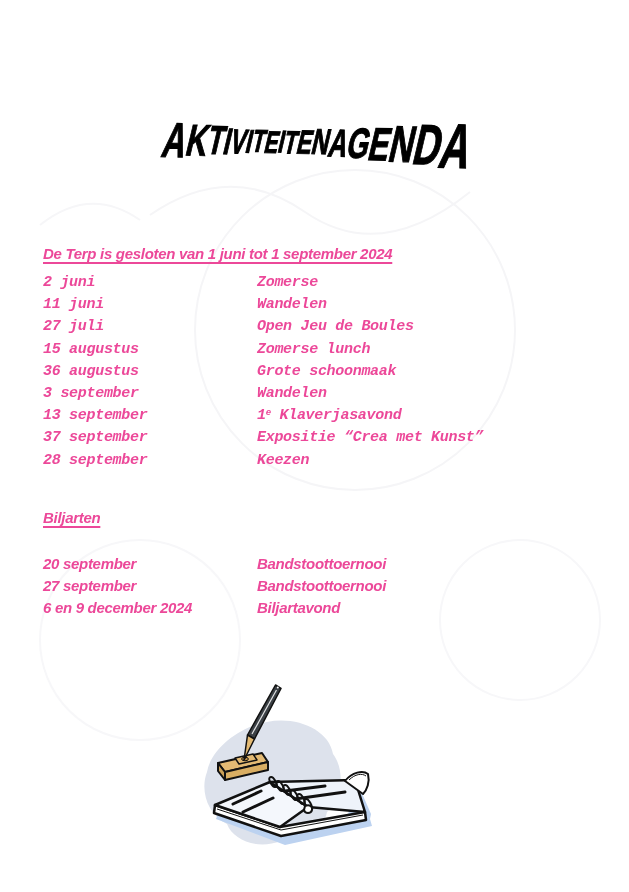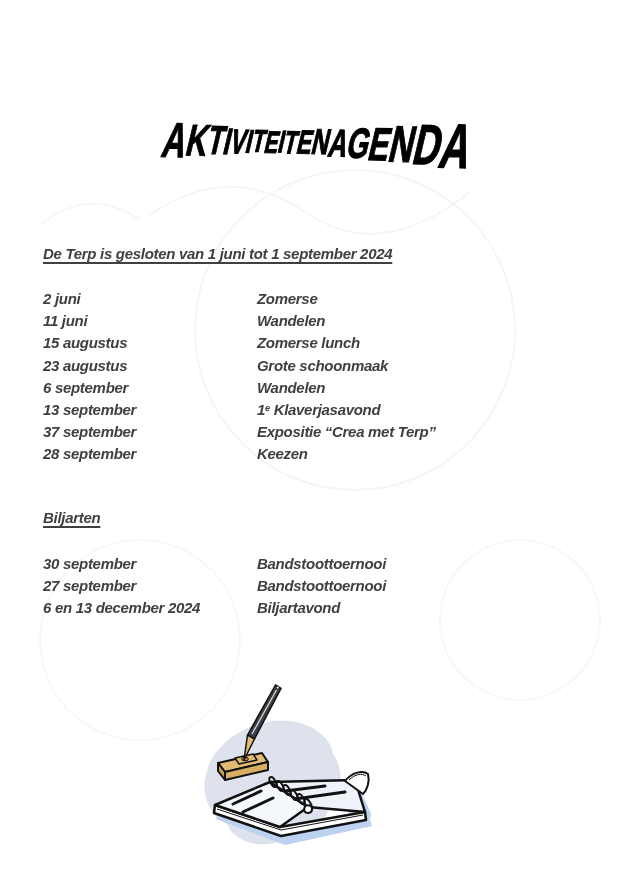--- a/index.html
+++ b/index.html
@@ -28,32 +28,32 @@
     line-height:1;
     color:#000;
     -webkit-text-stroke:1.1px #000;
     letter-spacing:0;
   }
 
   
   .bodytext{
     font-weight:bold;font-style:italic;
     font-size:15px;letter-spacing:-0.3px;
-    color:#404040;
+    color:#ec4899;
   }
   .notice{
     position:absolute;left:43px;top:243px;line-height:22px;
     text-decoration:underline;text-decoration-thickness:1.5px;text-underline-offset:3px;
   }
   .heading2{
     position:absolute;left:43px;top:507px;line-height:22px;
     text-decoration:underline;text-decoration-thickness:1.5px;text-underline-offset:3px;font-style:italic;
   }
   .list{position:absolute;left:43px;}
-  .list1{top:288px;}
+  .list1{top:272px;font-family:Liberation Mono, monospace;}
   .list2{top:553px;}
   .row{display:flex;line-height:22.2px;height:22.2px;}
   .col-date{flex:0 0 214px;}
   .col-activity{flex:1 1 auto;white-space:nowrap;}
   sup{font-size:9px;line-height:0;vertical-align:baseline;position:relative;top:-0.42em;}
 
   
   .clipart{position:absolute;left:197px;top:678px;width:180px;height:178px;}
 </style>
 </head>
@@ -96,68 +96,72 @@
   <div class="row">
     <span class="col-date">2 juni</span>
     <span class="col-activity">Zomerse</span>
   </div>
 
   <div class="row">
     <span class="col-date">11 juni</span>
     <span class="col-activity">Wandelen</span>
   </div>
 
+  <div class="row">
+    <span class="col-date">27 juli</span>
+    <span class="col-activity">Open Jeu de Boules</span>
+  </div>
 
   <div class="row">
     <span class="col-date">15 augustus</span>
     <span class="col-activity">Zomerse lunch</span>
   </div>
 
   <div class="row">
-    <span class="col-date">23 augustus</span>
+    <span class="col-date">36 augustus</span>
     <span class="col-activity">Grote schoonmaak</span>
   </div>
 
   <div class="row">
-    <span class="col-date">6 september</span>
+    <span class="col-date">3 september</span>
     <span class="col-activity">Wandelen</span>
   </div>
 
   <div class="row">
     <span class="col-date">13 september</span>
     <span class="col-activity">1<sup>e</sup> Klaverjasavond</span>
   </div>
 
   <div class="row">
     <span class="col-date">37 september</span>
-    <span class="col-activity">Expositie “Crea met Terp”</span>
+    <span class="col-activity">Expositie “Crea met Kunst”</span>
   </div>
 
   <div class="row">
     <span class="col-date">28 september</span>
     <span class="col-activity">Keezen</span>
   </div>
 </div>
 
   <div class="bodytext heading2">Biljarten</div>
 
   <div class="bodytext list list2" id="billiards-list">
 
   <div class="row">
-    <span class="col-date">30 september</span>
+    <span class="col-date">20 september</span>
     <span class="col-activity">Bandstoottoernooi</span>
   </div>
 
   <div class="row">
     <span class="col-date">27 september</span>
     <span class="col-activity">Bandstoottoernooi</span>
   </div>
 
   <div class="row">
-    <span class="col-date">6 en 13 december 2024</span>
+    <span class="col-date">6 en 9 december 2024</span>
     <span class="col-activity">Biljartavond</span>
   </div>
 </div>
 
   <svg class="clipart" viewBox="0 0 180 178">
 
     <g>
       <path d="M70,44 C100,38 132,52 136,76 C148,92 146,120 130,134
                C126,154 104,168 84,163 C60,172 36,162 30,146
                C10,136 3,112 10,94 C14,70 44,48 70,44 Z" fill="#dde2ec"></path>

